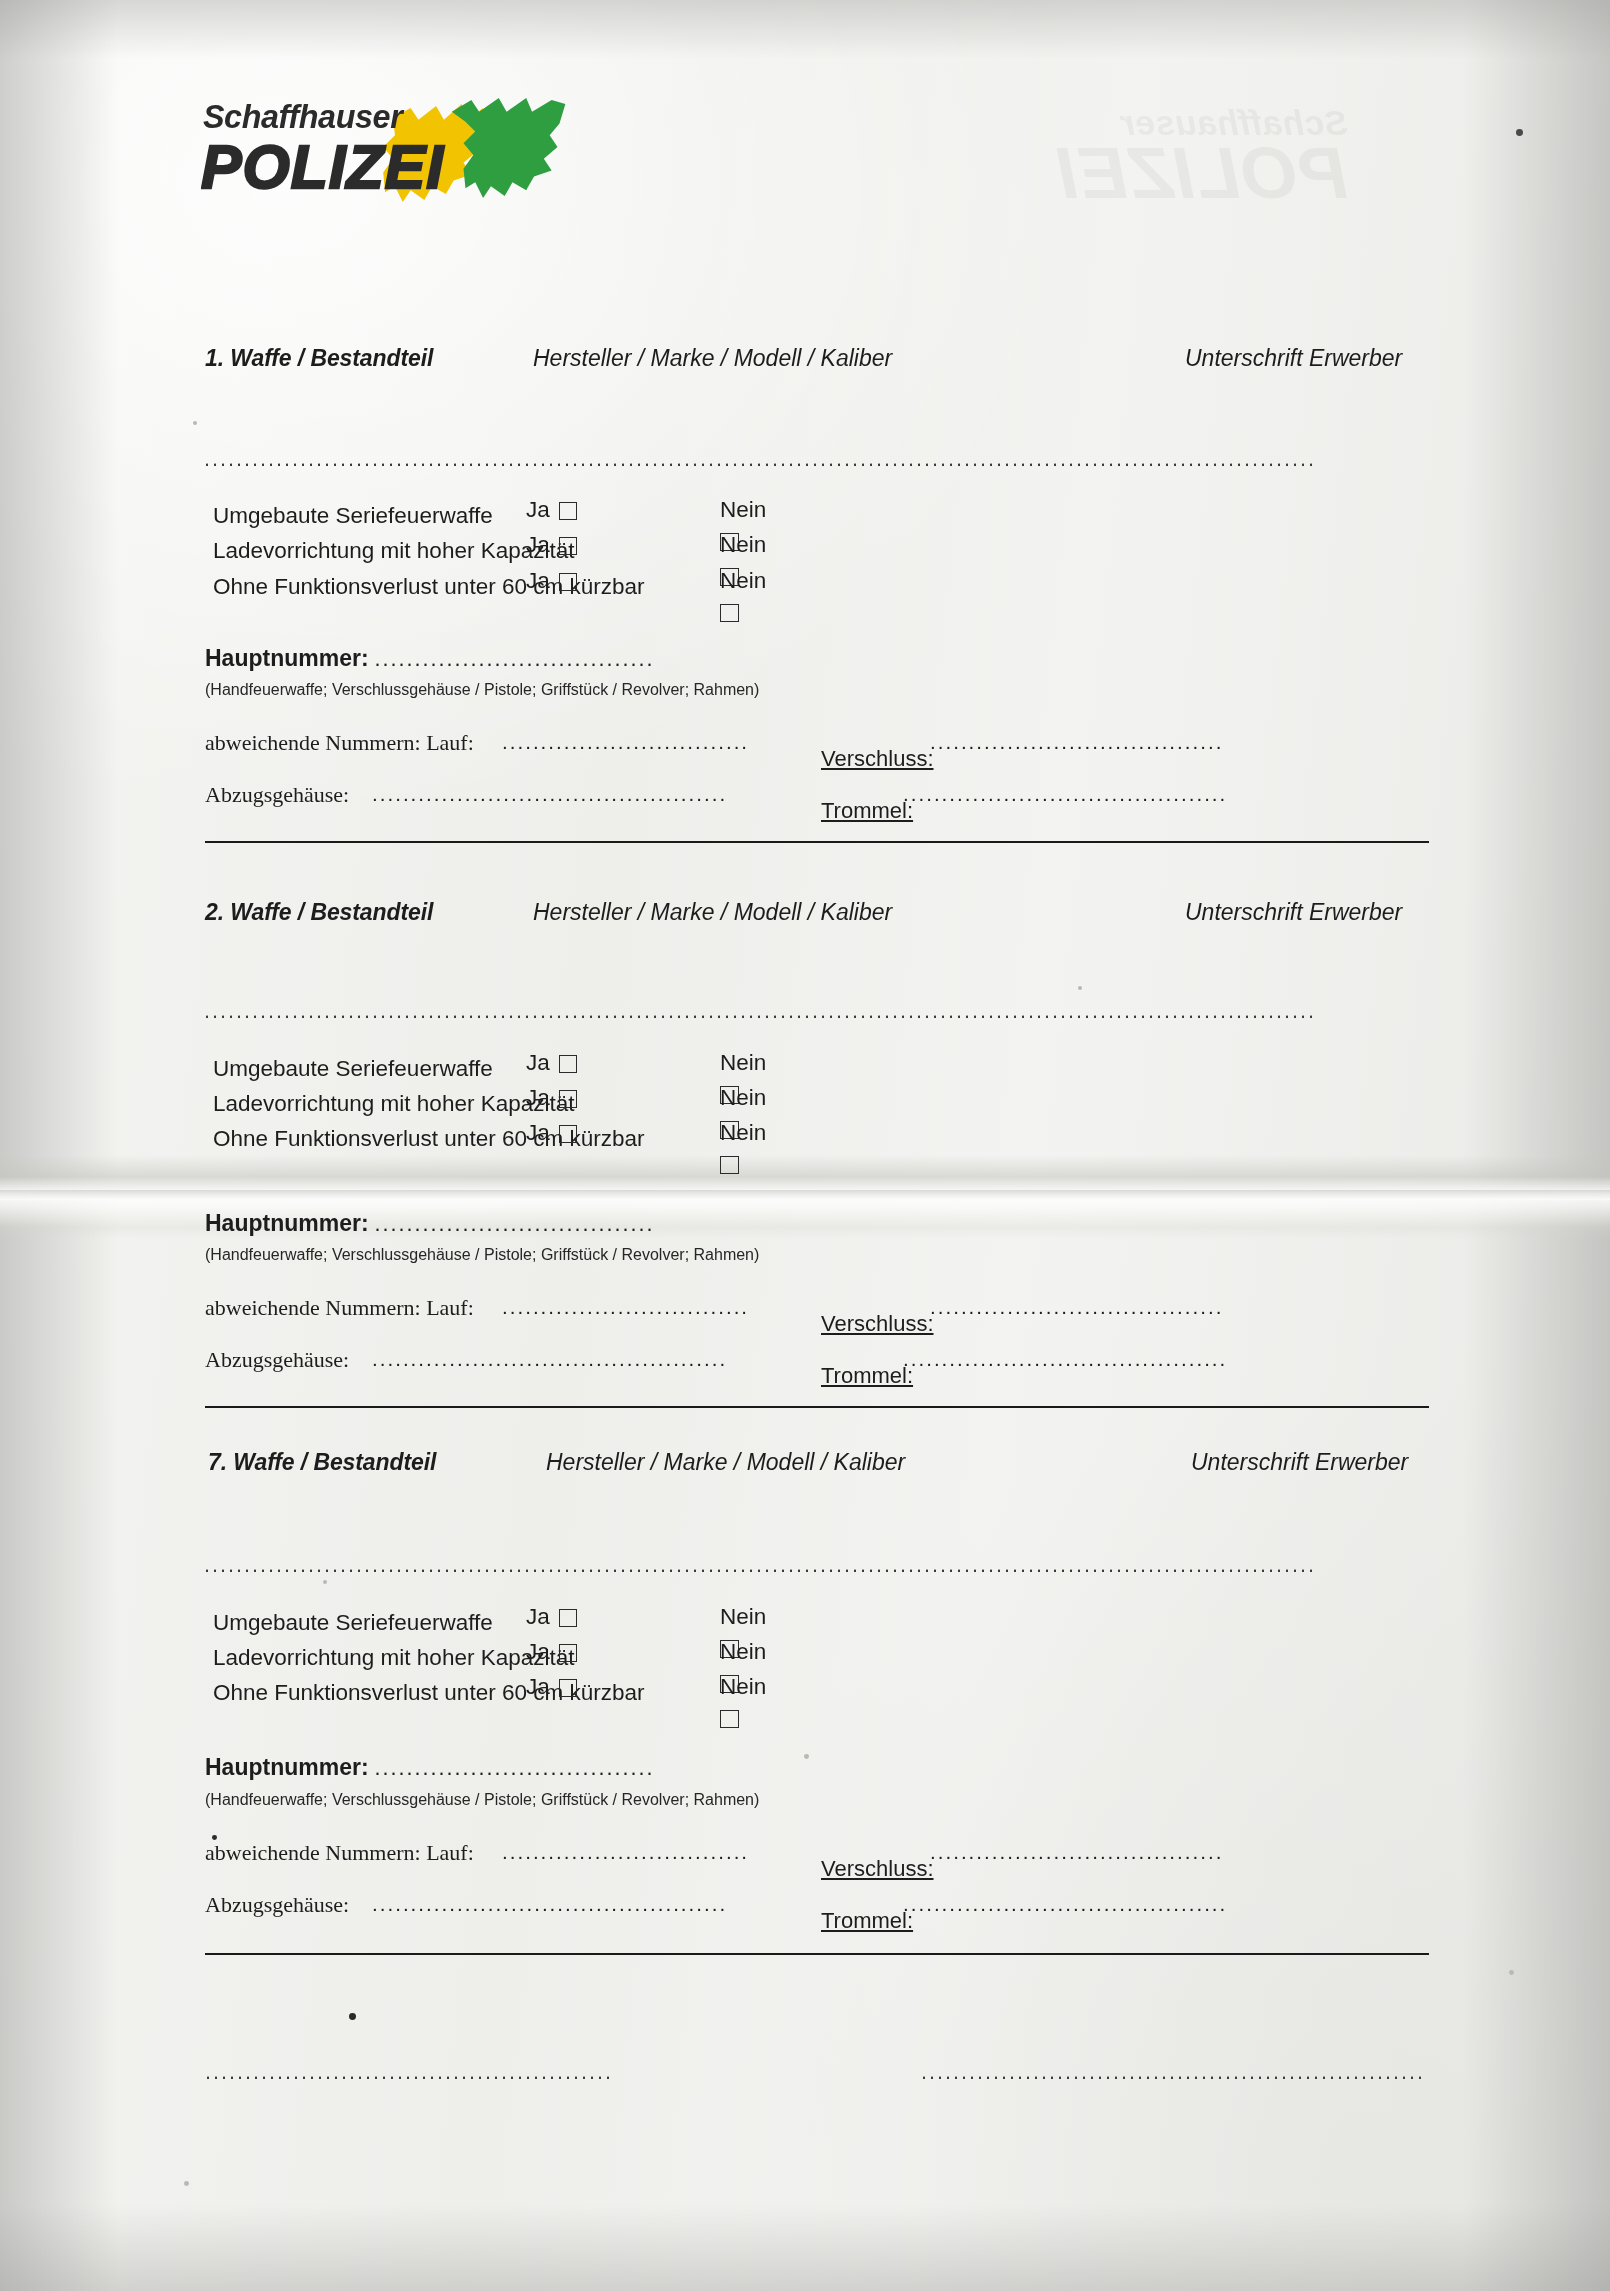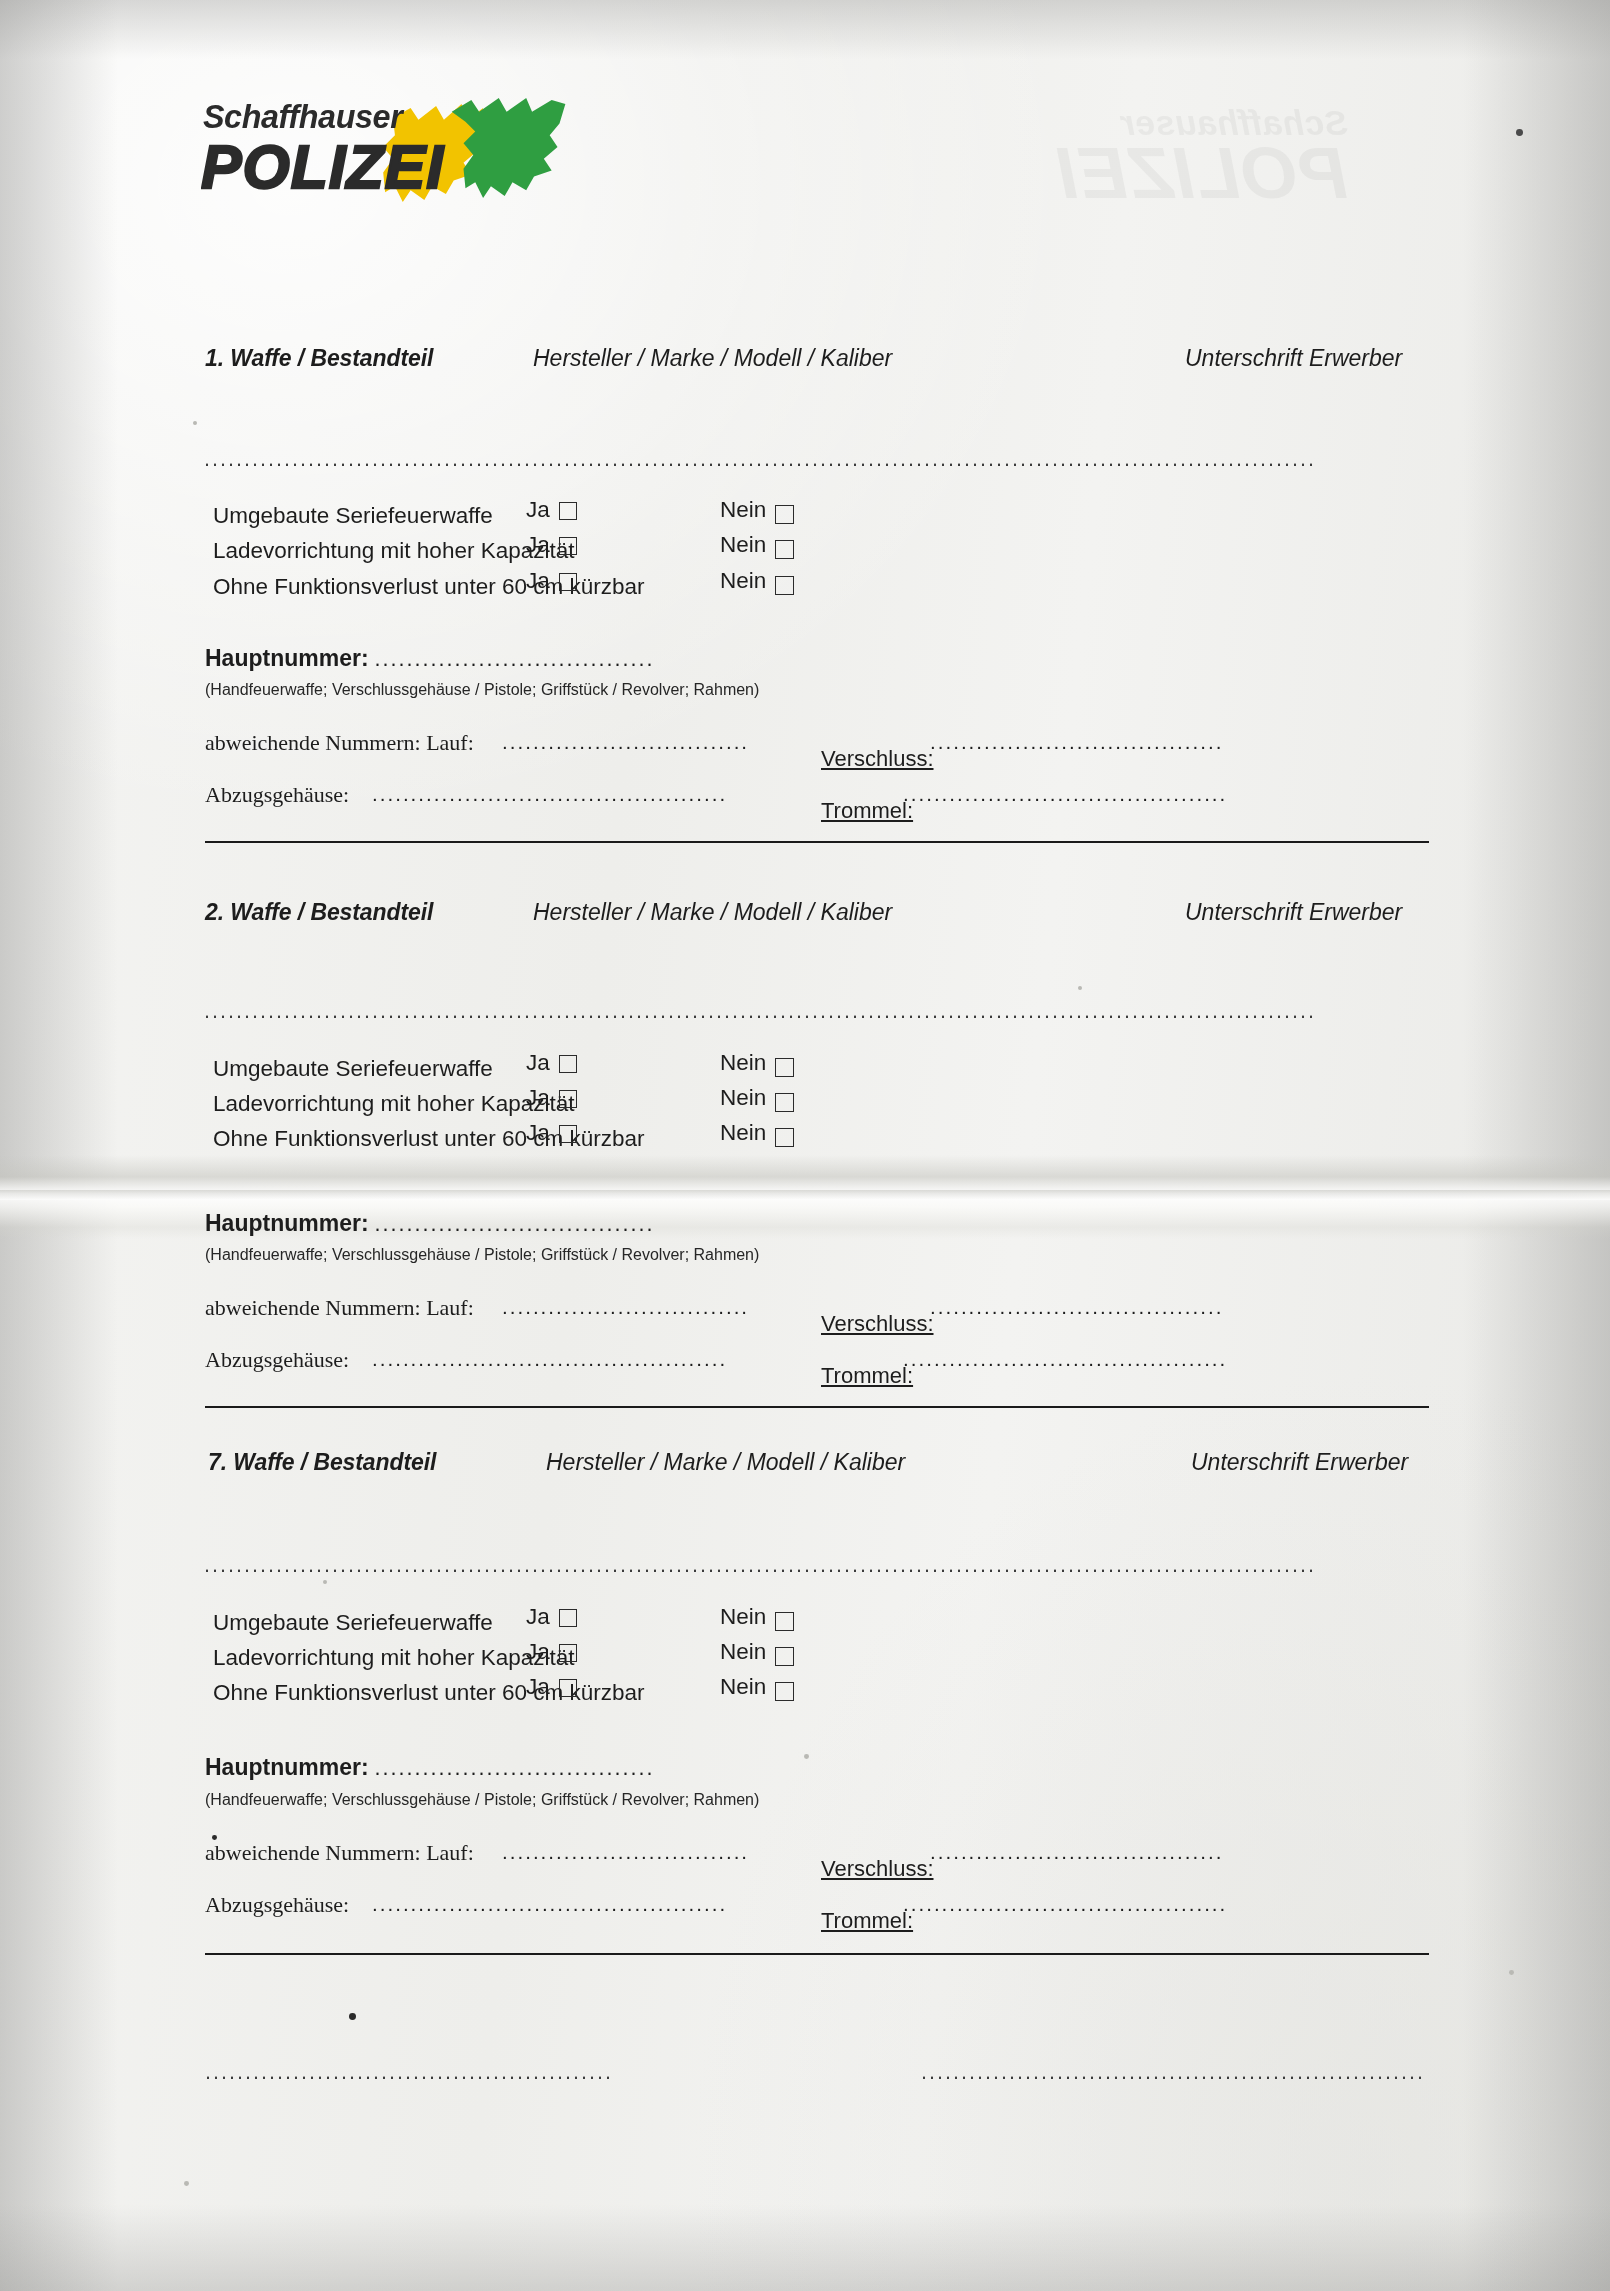--- a/index.html
+++ b/index.html
@@ -174,21 +174,21 @@
     white-space: nowrap;
     font-size: 22.5px;
   }
   .cb-row .cb-label { position: absolute; left: 0; top: 6px; margin-left: 8px; }
   .cb-row .cb-ja {
     position: absolute; left: 321px; top: 0;
     display: inline-flex; align-items: center; gap: 8.8px;
   }
   .cb-row .cb-nein {
     position: absolute; left: 515px; top: 0;
-    display: inline-flex; align-items: flex-end; gap: 8.8px;
+    display: inline-flex; align-items: flex-start; gap: 8.8px; flex-direction: column;
   }
   .checkbox {
     display: inline-block;
     width: 16.7px; height: 16.7px;
     border: 1.6px solid #2b2b2b;
     background: transparent;
     vertical-align: middle;
     position: relative;
     top: 1px;
   }

